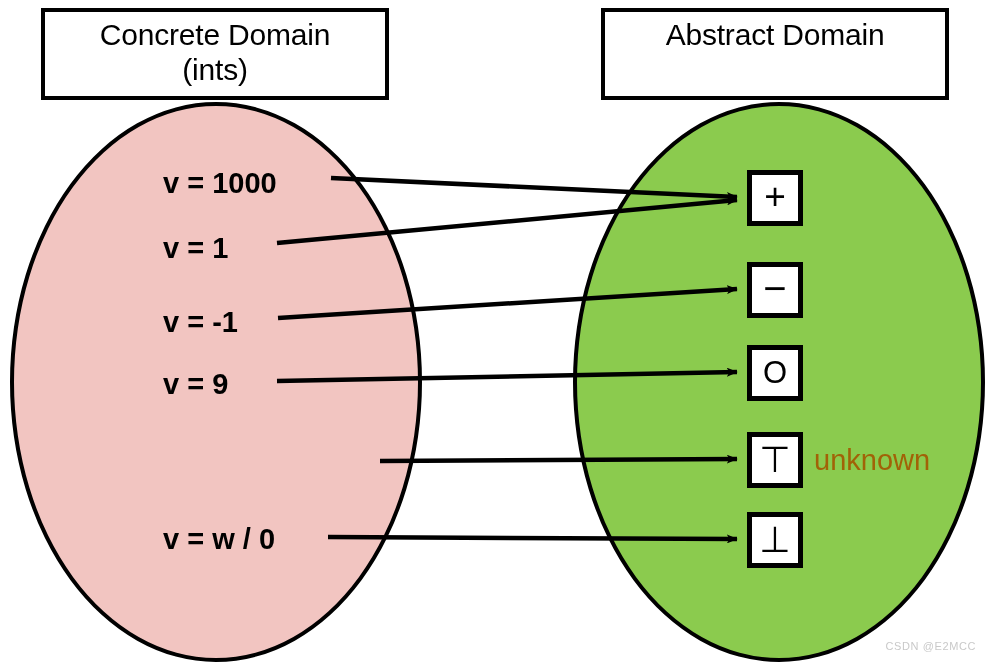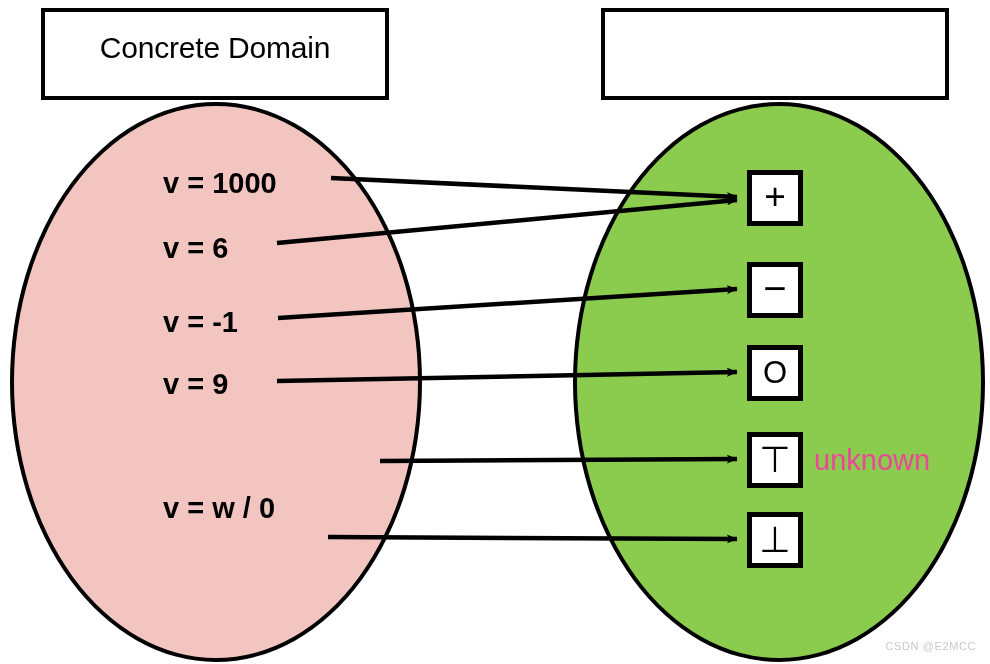--- a/index.html
+++ b/index.html
@@ -21,21 +21,21 @@
   
   .domain-header {
     position: absolute;
     box-sizing: border-box;
     background: #ffffff;
     border: 4px solid #000000;
     text-align: center;
     color: #000000;
     font-size: 30px;
     line-height: 1.18;
-    padding-top: 18px;
+    padding-top: 5px;
     letter-spacing: -0.2px;
   }
   #header-left  { left: 41px;  top: 8px; width: 348px; height: 92px; }
   #header-right { left: 601px; top: 8px; width: 348px; height: 92px; }
   .domain-header .hdr-line { display: block; }
 
   
   .domain-ellipse {
     position: absolute;
     box-sizing: border-box;
@@ -85,21 +85,21 @@
     font-weight: 400;
   }
   .sign-box.glyph-minus { font-size: 40px; line-height: 42px; }
   .sign-box.glyph-plus  { font-size: 37px; line-height: 44px; }
   .sign-box.glyph-o     { font-size: 31px; line-height: 46px; }
   .sign-box.glyph-top,
   .sign-box.glyph-bot   { font-size: 36px; line-height: 46px; }
 
   .side-note {
     position: absolute;
-    color: #ec4899;
+    color: #a16207;
     font-size: 29px;
     line-height: 1;
     white-space: nowrap;
   }
 
   
   #watermark {
     position: absolute;
     right: 14px;
     bottom: 12px;
@@ -132,30 +132,32 @@
 
     <line x1="277" y1="381" x2="737" y2="372" stroke="#000000" stroke-width="4.5" marker-end="url(#ah)"></line>
 
     <line x1="380" y1="461" x2="737" y2="459" stroke="#000000" stroke-width="4.5" marker-end="url(#ah)"></line>
 
     <line x1="328" y1="537" x2="737" y2="539" stroke="#000000" stroke-width="4.5" marker-end="url(#ah)"></line>
   </svg>
 
   <div id="header-left" class="domain-header">
     <span class="hdr-line">Concrete Domain</span>
+    <span class="hdr-line">(ints)</span>
   </div>
 
   <div id="header-right" class="domain-header">
+    <span class="hdr-line">Abstract Domain</span>
   </div>
 
   <div class="value-label" style="top:169px">v = 1000</div>
-  <div class="value-label" style="top:234px">v = 6</div>
+  <div class="value-label" style="top:234px">v = 1</div>
   <div class="value-label" style="top:308px">v = -1</div>
   <div class="value-label" style="top:370px">v = 9</div>
-  <div class="value-label" style="top:494px">v = w / 0</div>
+  <div class="value-label" style="top:525px">v = w / 0</div>
 
   <div class="sign-box glyph-plus" style="top:170px">+</div>
   <div class="sign-box glyph-minus" style="top:262px">−</div>
   <div class="sign-box glyph-o" style="top:345px">O</div>
   <div class="sign-box glyph-top" style="top:432px">⊤</div>
   <div class="sign-box glyph-bot" style="top:512px">⊥</div>
 
   <div class="side-note" style="left:814px; top:446px">unknown</div>
 
   <div id="watermark">CSDN @E2MCC</div>

